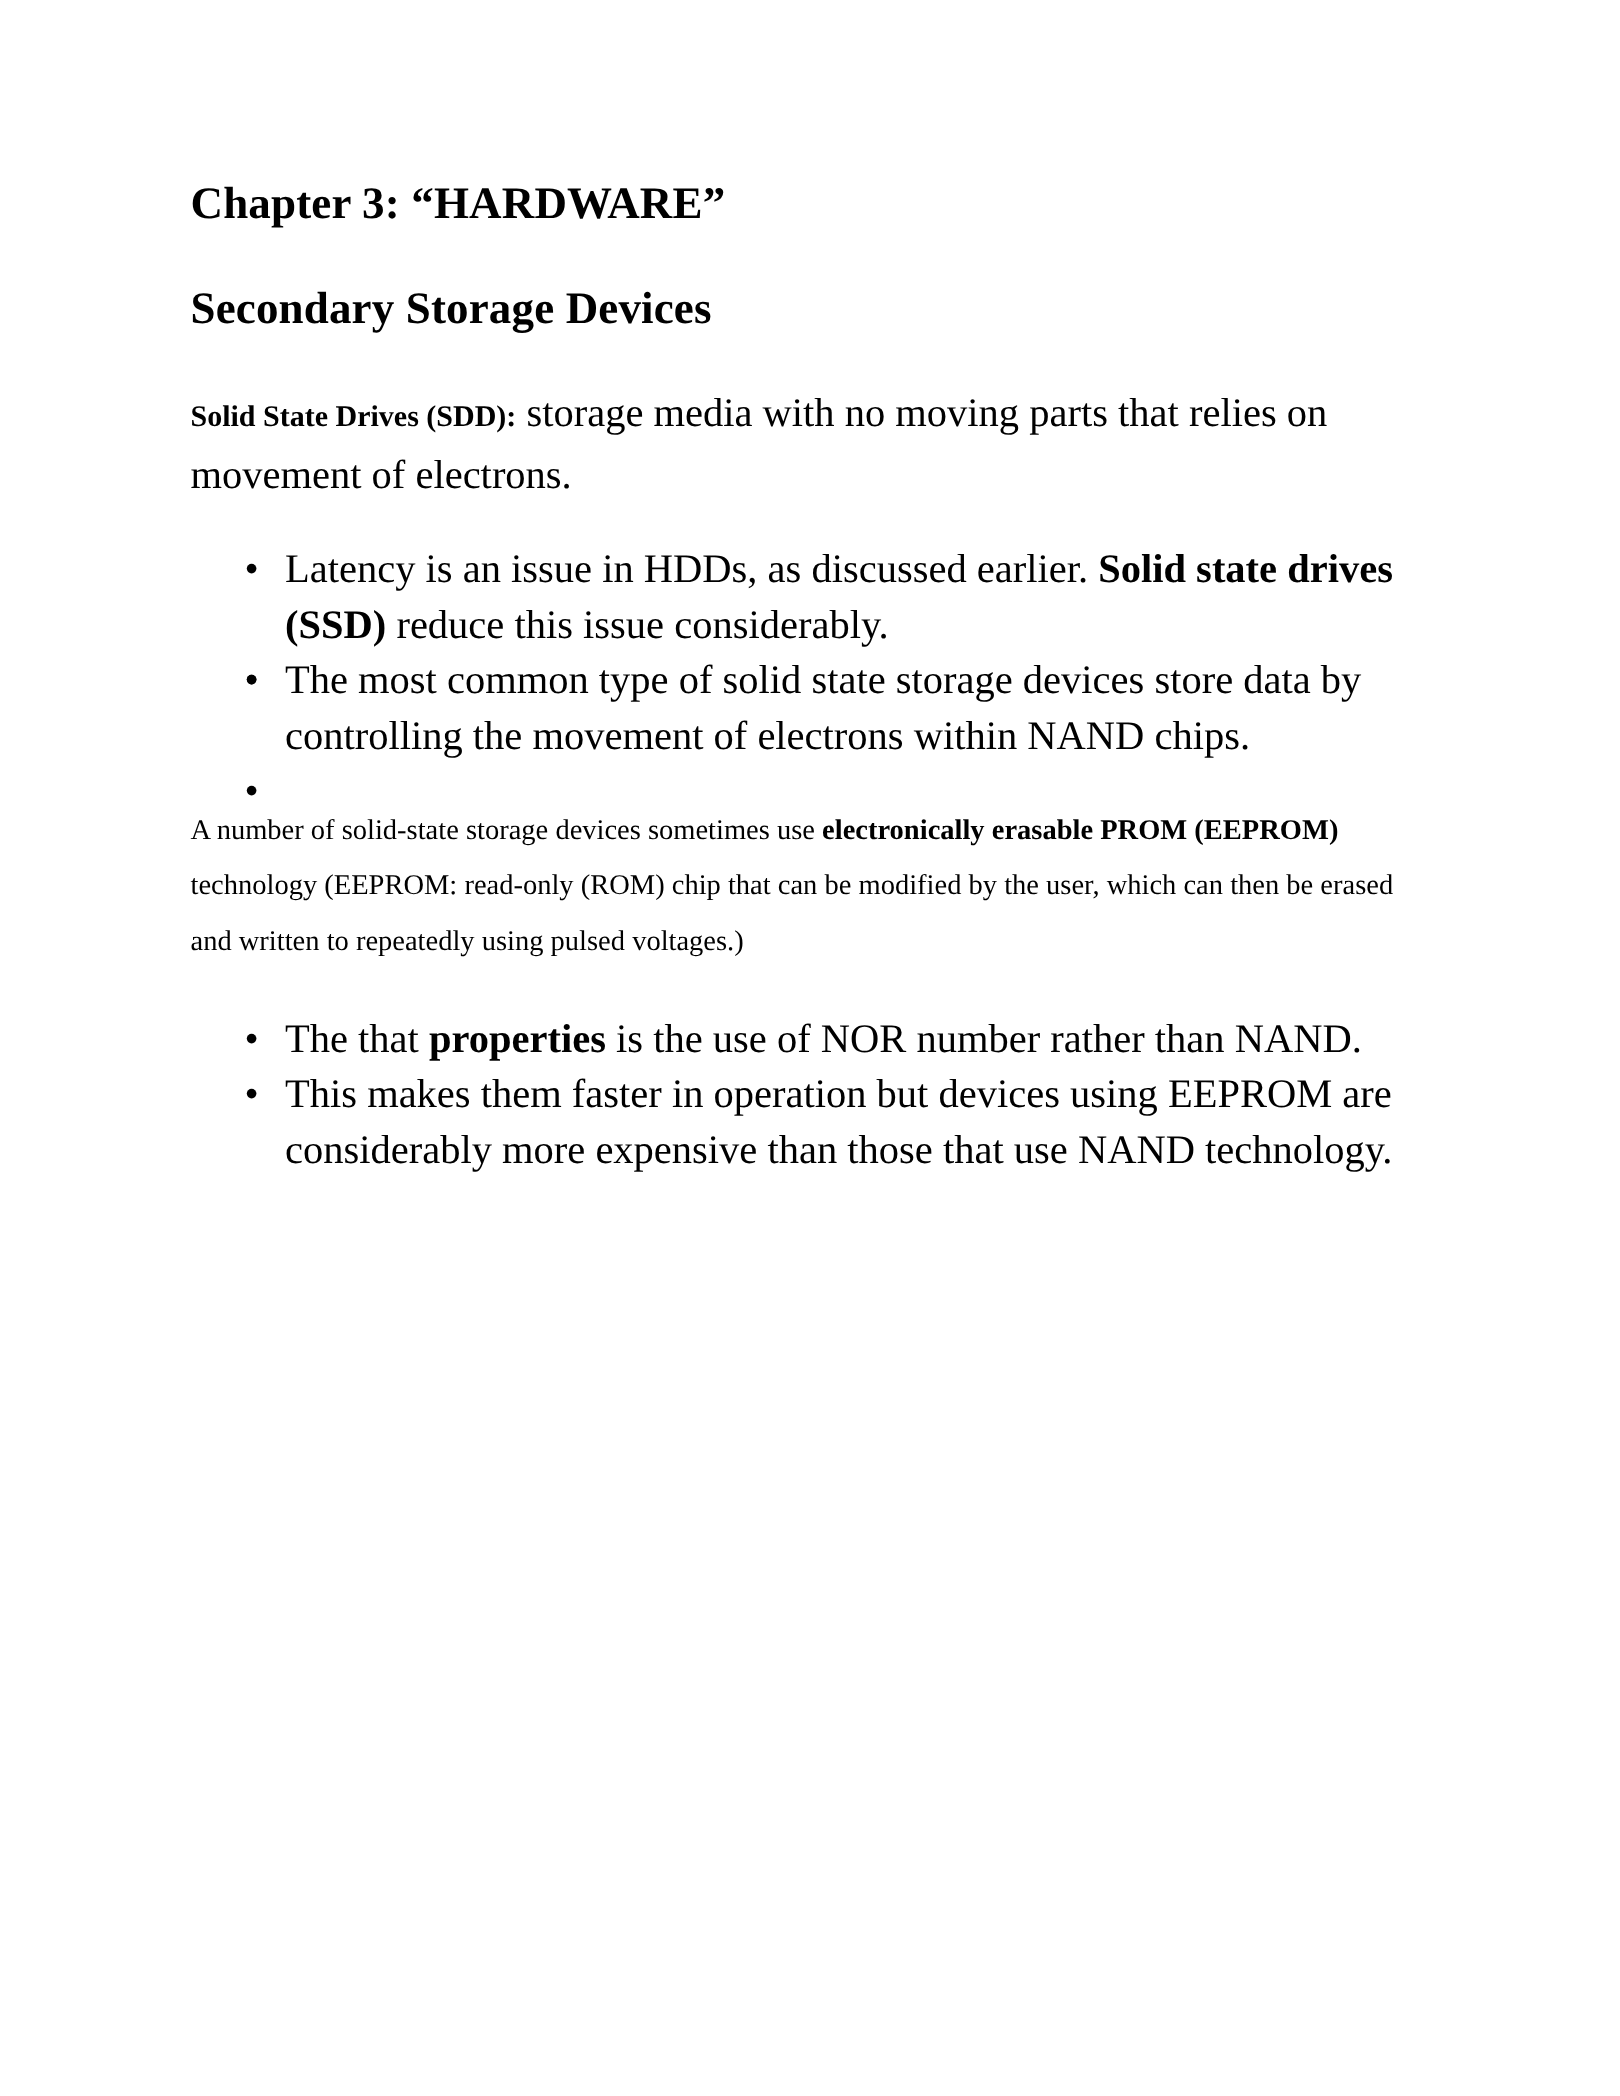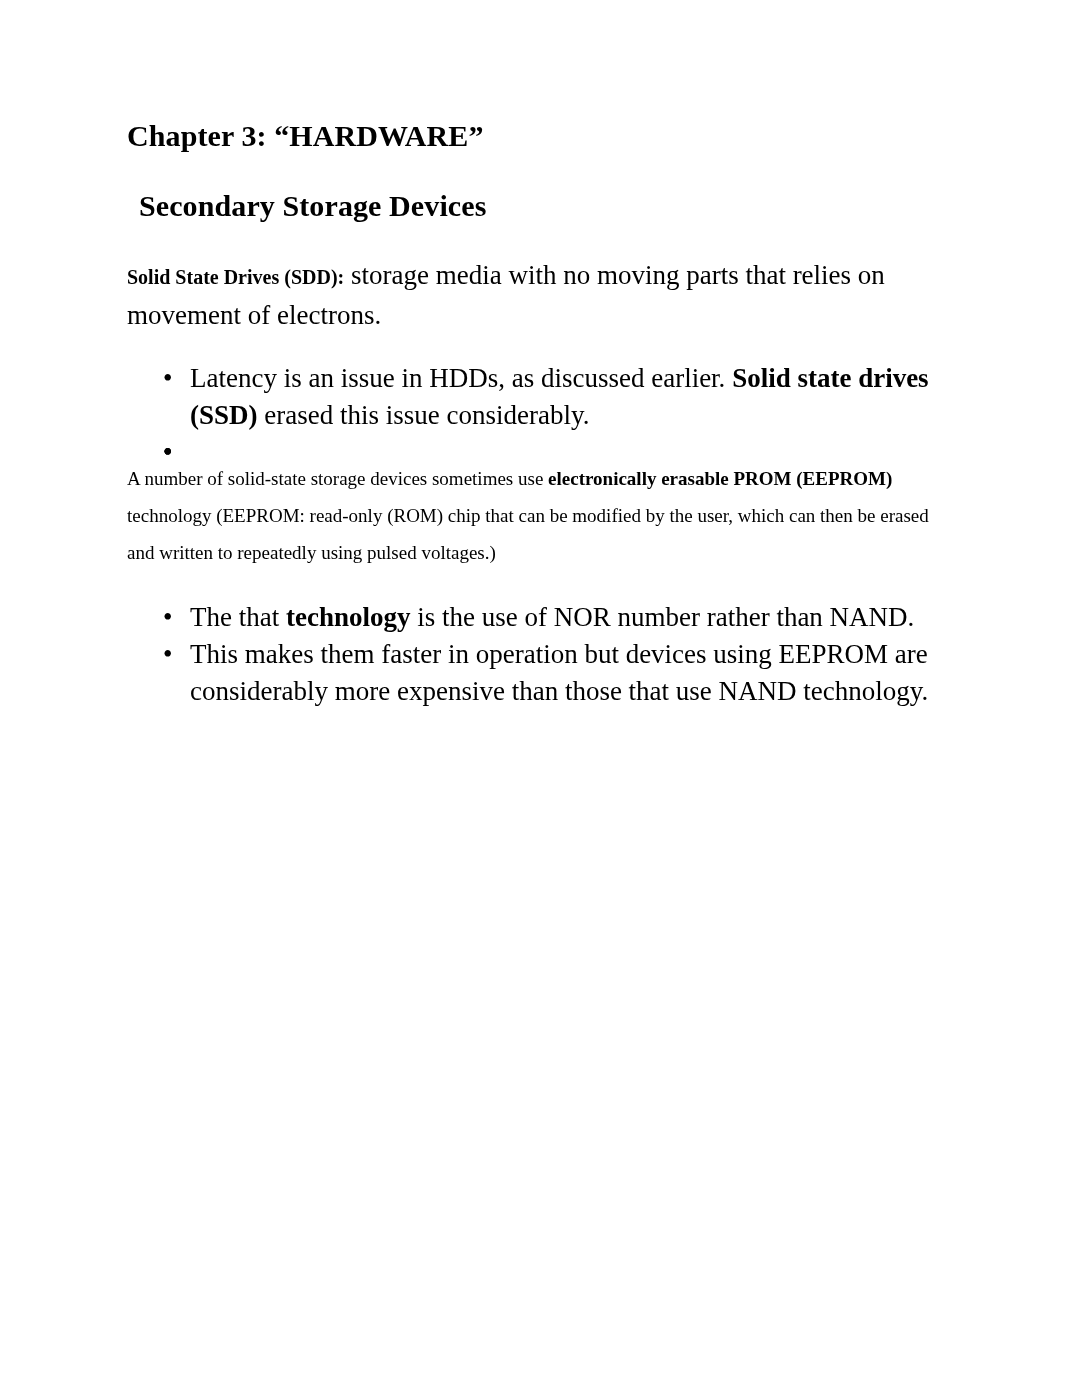--- a/index.html
+++ b/index.html
@@ -26,21 +26,21 @@
     font-size: 30px;
     font-weight: bold;
     line-height: 36px;
     margin: 0 0 34px 0;
     letter-spacing: 0.1px;
   }
   .h2 {
     font-size: 30px;
     font-weight: bold;
     line-height: 36px;
-    margin: 0 0 32px 12px;
+    margin: 0 0 32px 0;
     letter-spacing: 0.1px;
   }
   .lead {
     font-size: 27px;
     line-height: 38px;
     margin: 0 0 26px 0;
   }
   .lead .term {
     font-size: 20px;
     font-weight: bold;
@@ -82,44 +82,44 @@
 
   <h2 class="h2">Secondary Storage Devices</h2>
 
   <p class="lead">
     <span class="term"> Solid State Drives (SDD):</span><span> storage media with no moving parts that relies on movement of electrons.</span>
   </p>
 
   <ul class="bullets">
     <li>
       <span class="dot">•</span>
-      <span>Latency is an issue in HDDs, as discussed earlier. </span><span class="b">Solid state drives (SSD)</span><span> erased this issue considerably.</span>
+      <span>Latency is an issue in HDDs, as discussed earlier. </span><span class="b">Solid state drives (SSD)</span><span> reduce this issue considerably.</span>
     </li>
     <li>
       <span class="dot">•</span>
       <span class="b"></span><span></span>
     </li>
     <li>
       <span class="dot">•</span>
-      <span class="b"></span><span></span>
+      <span>The most common type of solid state storage devices store data by controlling the movement of electrons within NAND chips.</span><span class="b"></span><span></span>
     </li>
     <li>
       <span class="dot">•</span>
       <span class="b"></span><span></span>
     </li>
   </ul>
 
   <p class="body-para">
     <span>A number of solid-state storage devices sometimes use </span><span class="b">electronically erasable PROM (EEPROM)</span><span> technology (EEPROM: read-only (ROM) chip that can be modified by the user, which can then be erased and written to repeatedly using pulsed voltages.)</span>
   </p>
 
   <ul class="bullets">
     <li>
       <span class="dot">•</span>
-      <span>The that </span><span class="b">technology</span><span> is the use of NOR number rather than NAND.</span>
+      <span>The that </span><span class="b">properties</span><span> is the use of NOR number rather than NAND.</span>
     </li>
     <li>
       <span class="dot">•</span>
       <span>This makes them faster in operation but devices using EEPROM are considerably more expensive than those that use NAND technology.</span><span class="b"></span><span></span>
     </li>
   </ul>
 
 </div>
 
 </body></html>

